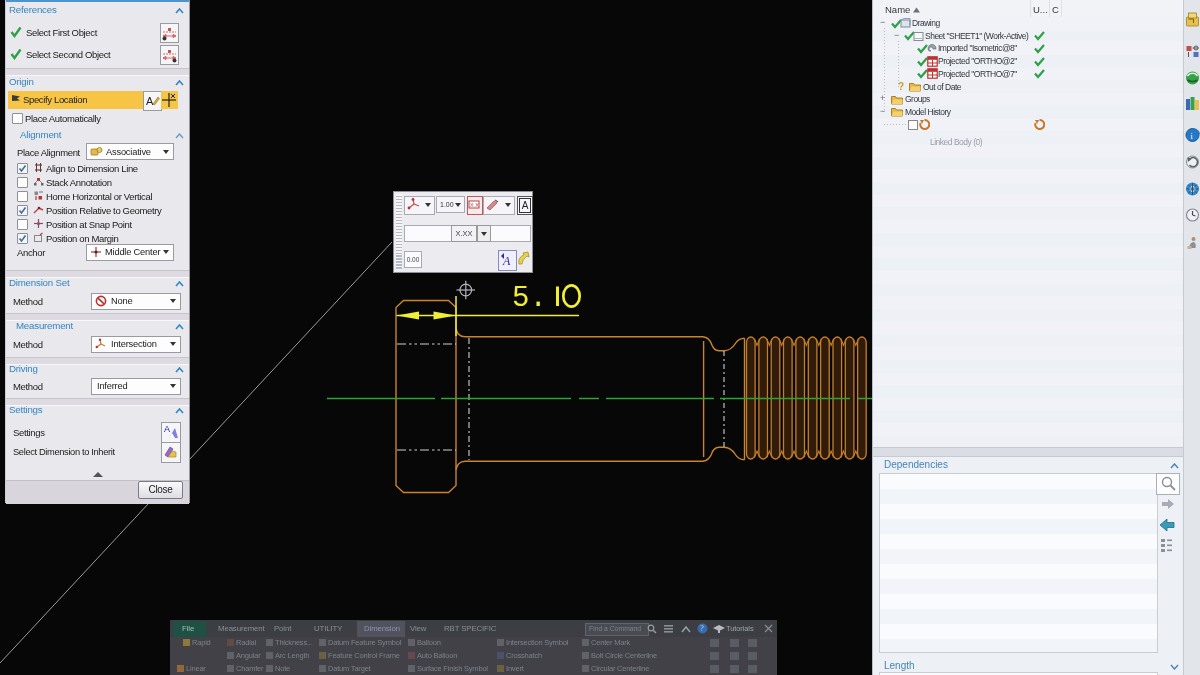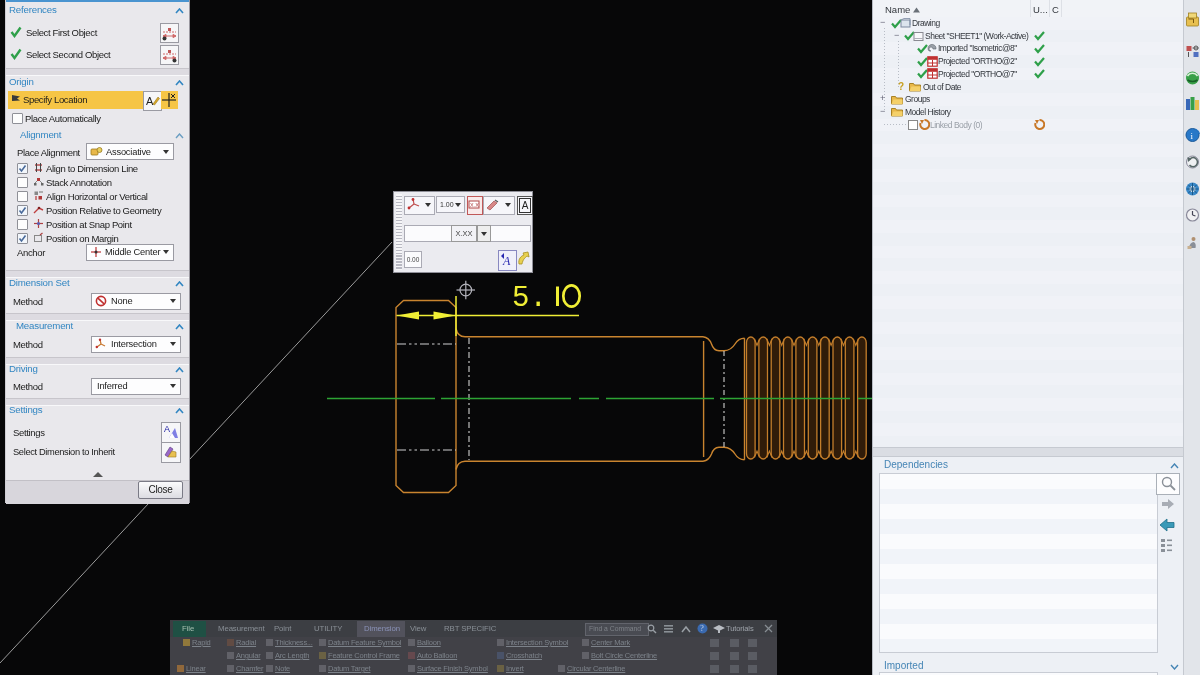--- a/index.html
+++ b/index.html
@@ -22,21 +22,21 @@
   .ibtn{position:absolute;background:#f6f6f8;border:1px solid #9a9aa2;}
   svg{display:block}
   
   #pnav{left:872px;top:0;width:311px;height:675px;background:#edf0f5;border-left:1px solid #b8bcc4;}
   .trow{position:absolute;left:0;width:311px;height:13px;font-size:8.5px;letter-spacing:-0.5px;color:#33373d;white-space:nowrap;}
   .tico{position:absolute;}
   .bluehead{position:absolute;font-size:10px;color:#4585b5;}
   
   #ribbon{left:170px;top:620px;width:607px;height:55px;}
   .tabtxt{position:absolute;top:4px;font-size:7.8px;color:#898f96;letter-spacing:-0.1px;white-space:nowrap;}
-  .cmd{position:absolute;font-size:7.5px;color:#7c828a;letter-spacing:-0.2px;white-space:nowrap;text-decoration:underline;}
+  .cmd{position:absolute;font-size:7.5px;color:#7c828a;letter-spacing:-0.2px;white-space:nowrap;}
   .cico{display:inline-block;width:7px;height:7px;vertical-align:-1px;margin-right:2px;}
 </style>
 </head>
 <body>
 <div id="root">
 
 <svg class="abs" style="left:0;top:0" width="872" height="675" viewBox="0 0 872 675">
 
   <line x1="392" y1="242" x2="0" y2="663" stroke="#9a9a9a" stroke-width="1"></line>
   <g stroke="#c9842f" stroke-width="1.4" fill="none">
@@ -221,21 +221,21 @@
         <rect x="8" y="7" width="2.5" height="2.5" fill="#666"></rect>
       </svg>
   <div class="lab" style="left:40px;top:176.5px">Stack Annotation</div>
   <div class="cb" style="left:11px;top:191px"></div>
   <svg class="abs" style="left:27px;top:190px" width="11" height="11" viewBox="0 0 11 11">
         <rect x="1.5" y="1.5" width="3.5" height="3.5" fill="#888"></rect>
         <rect x="5.5" y="6" width="3.5" height="3.5" fill="#b03838"></rect>
         <line x1="3" y1="6" x2="3" y2="10" stroke="#b03838" stroke-width="1.2"></line>
         <line x1="6" y1="2" x2="10" y2="2" stroke="#888" stroke-width="1.2"></line>
       </svg>
-  <div class="lab" style="left:40px;top:190.5px">Align Horizontal or Vertical</div>
+  <div class="lab" style="left:40px;top:190.5px">Home Horizontal or Vertical</div>
   <div class="cb" style="left:11px;top:205px;background:#f2f6fb">
         <svg width="9" height="9" viewBox="0 0 9 9">
           <path d="M1.5,4.5 L3.5,7 L7.5,1.5" stroke="#4a6a9a" stroke-width="1.6" fill="none"></path>
         </svg>
       </div>
   <svg class="abs" style="left:27px;top:204px" width="11" height="11" viewBox="0 0 11 11">
         <path d="M1,9 L6,4 L10,6" stroke="#c04040" stroke-width="1.4" fill="none"></path>
         <circle cx="6" cy="4" r="1.3" fill="#802020"></circle>
       </svg>
   <div class="lab" style="left:40px;top:204.5px">Position Relative to Geometry</div>
@@ -506,21 +506,21 @@
             <path d="M0.5,9 L2.5,4.5 L11.5,4.5 L11.5,9 Z" fill="#f4d06a"></path>
           </svg>
           <span style="position:absolute;left:32px;top:1px;color:#33373d">Model History</span>
         </div>
         <div class="trow" style="top:118.6px">
           <span style="position:absolute;left:35px;top:1px;width:8px;height:8px;border:1px solid #888;background:#fff"></span>
           <svg class="tico" style="left:46px;top:0.5px" width="11" height="11" viewBox="0 0 11 11">
             <path d="M5.5,1 A4.5,4.5 0 1 1 1.5,4" fill="none" stroke="#c87828" stroke-width="2"></path>
             <path d="M1,1 L5,1 L3,5 Z" fill="#c87828"></path>
           </svg>
-          <span style="position:absolute;left:57px;top:1px;color:#9aa0a8">Linked Body (0)</span>
+          <span style="position:absolute;left:57px;top:18px;color:#9aa0a8">Linked Body (0)</span>
           <svg class="tico" style="left:161px;top:0.5px" width="11" height="11" viewBox="0 0 11 11">
             <path d="M5.5,1 A4.5,4.5 0 1 1 1.5,4" fill="none" stroke="#c87828" stroke-width="2"></path>
             <path d="M1,1 L5,1 L3,5 Z" fill="#c87828"></path>
           </svg>
         </div>
       </div>
 
   <div class="abs" style="left:0;top:447px;width:311px;height:8px;background:#dadde3;border-top:1px solid #c6cad1;border-bottom:1px solid #c6cad1"></div>
 
   <div class="bluehead" style="left:11px;top:459px">Dependencies</div>
@@ -545,21 +545,21 @@
         <g fill="#8a9098">
           <rect x="1" y="1" width="4" height="3"></rect>
           <rect x="1" y="6" width="4" height="3"></rect>
           <rect x="1" y="11" width="4" height="3"></rect>
           <rect x="7" y="1.5" width="5" height="1.6"></rect>
           <rect x="7" y="6.5" width="5" height="1.6"></rect>
           <rect x="7" y="11.5" width="5" height="1.6"></rect>
         </g>
       </svg>
 
-  <div class="bluehead" style="left:11px;top:660px">Imported</div>
+  <div class="bluehead" style="left:11px;top:660px">Length</div>
   <svg class="chev" style="left:297px;top:664px" viewBox="0 0 9 6">
         <path d="M1,1 L4.5,5 L8,1" stroke="#4585b5" stroke-width="1.4" fill="none"></path>
       </svg>
   <div class="abs" style="left:6px;top:672px;width:277px;height:3px;background:#fafbfd;border:1px solid #c8ccd4"></div>
 </div>
 <div id="resbar" class="abs" style="left:1183px;top:0;width:17px;height:675px;background:#e2e5ea;border-left:1px solid #c5c9d0">
   <svg width="17" height="675" viewBox="0 0 17 675">
     <g transform="translate(2.5,17)">
           <rect x="0" y="0" width="12" height="9" rx="1" fill="#e8c050" stroke="#a08020" stroke-width="0.8"></rect>
           <rect x="2" y="-4" width="8" height="5" fill="#f0d878" stroke="#a08020" stroke-width="0.8"></rect>
@@ -673,21 +673,21 @@
         <div class="cmd" style="left:149px;top:31px"><span class="cico" style="background:#d8b838;opacity:0.28"></span>Feature Control Frame</div>
         <div class="cmd" style="left:149px;top:44px"><span class="cico" style="background:#b8b8c0;opacity:0.28"></span>Datum Target</div>
         <div class="cmd" style="left:238px;top:18px"><span class="cico" style="background:#b8b8c0;opacity:0.28"></span>Balloon</div>
         <div class="cmd" style="left:238px;top:31px"><span class="cico" style="background:#c86060;opacity:0.28"></span>Auto Balloon</div>
         <div class="cmd" style="left:238px;top:44px"><span class="cico" style="background:#b8b8c0;opacity:0.28"></span>Surface Finish Symbol</div>
         <div class="cmd" style="left:327px;top:18px"><span class="cico" style="background:#b8b8c0;opacity:0.28"></span>Intersection Symbol</div>
         <div class="cmd" style="left:327px;top:31px"><span class="cico" style="background:#6080c0;opacity:0.28"></span>Crosshatch</div>
         <div class="cmd" style="left:327px;top:44px"><span class="cico" style="background:#d8b838;opacity:0.28"></span>Invert</div>
         <div class="cmd" style="left:412px;top:18px"><span class="cico" style="background:#b8b8c0;opacity:0.28"></span>Center Mark</div>
         <div class="cmd" style="left:412px;top:31px"><span class="cico" style="background:#b8b8c0;opacity:0.28"></span>Bolt Circle Centerline</div>
-        <div class="cmd" style="left:388px;top:44px"><span class="cico" style="background:#b8b8c0;opacity:0.28"></span>Circular Centerline</div>
+        <div class="cmd" style="left:412px;top:44px"><span class="cico" style="background:#b8b8c0;opacity:0.28"></span>Circular Centerline</div>
         <div class="abs" style="left:540px;top:19px;width:9px;height:8px;background:#8a9098;opacity:0.35"></div>
         <div class="abs" style="left:560px;top:19px;width:9px;height:8px;background:#8a9098;opacity:0.35"></div>
         <div class="abs" style="left:578px;top:19px;width:9px;height:8px;background:#8a9098;opacity:0.35"></div>
         <div class="abs" style="left:540px;top:32px;width:9px;height:8px;background:#8a9098;opacity:0.35"></div>
         <div class="abs" style="left:560px;top:32px;width:9px;height:8px;background:#8a9098;opacity:0.35"></div>
         <div class="abs" style="left:578px;top:32px;width:9px;height:8px;background:#8a9098;opacity:0.35"></div>
         <div class="abs" style="left:540px;top:45px;width:9px;height:8px;background:#8a9098;opacity:0.35"></div>
         <div class="abs" style="left:560px;top:45px;width:9px;height:8px;background:#8a9098;opacity:0.35"></div>
         <div class="abs" style="left:578px;top:45px;width:9px;height:8px;background:#8a9098;opacity:0.35"></div>
       </div>

